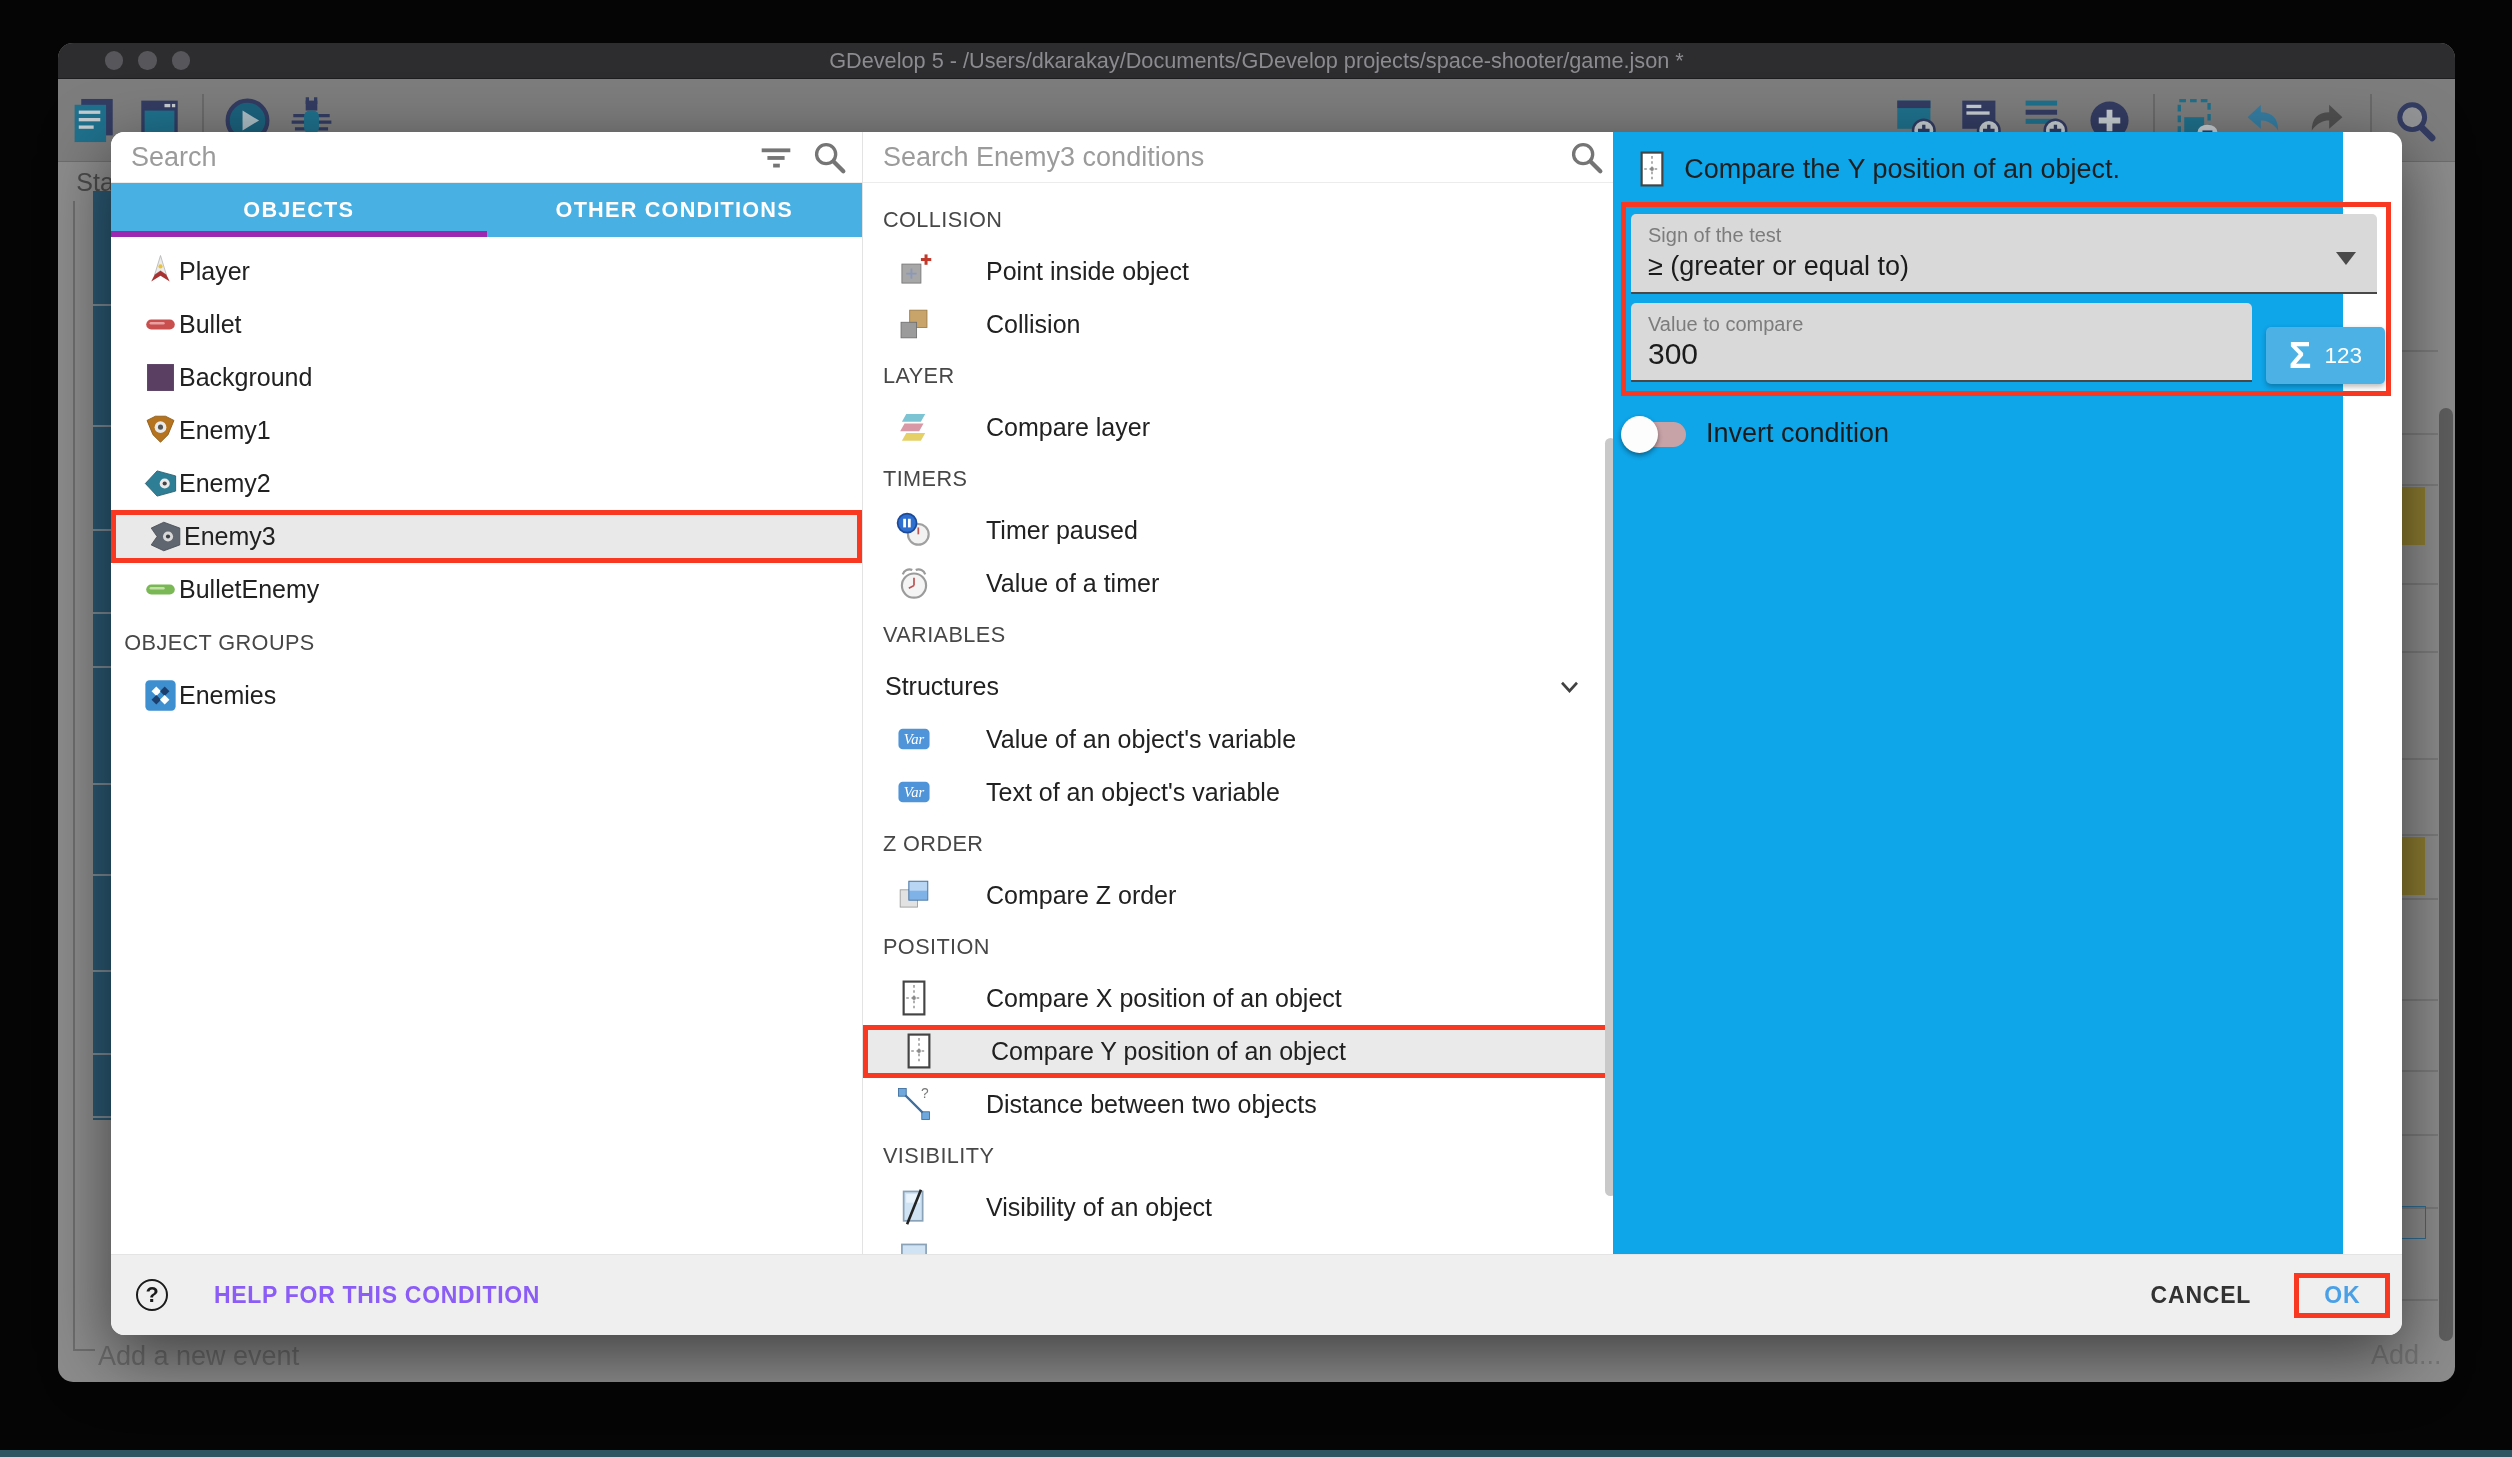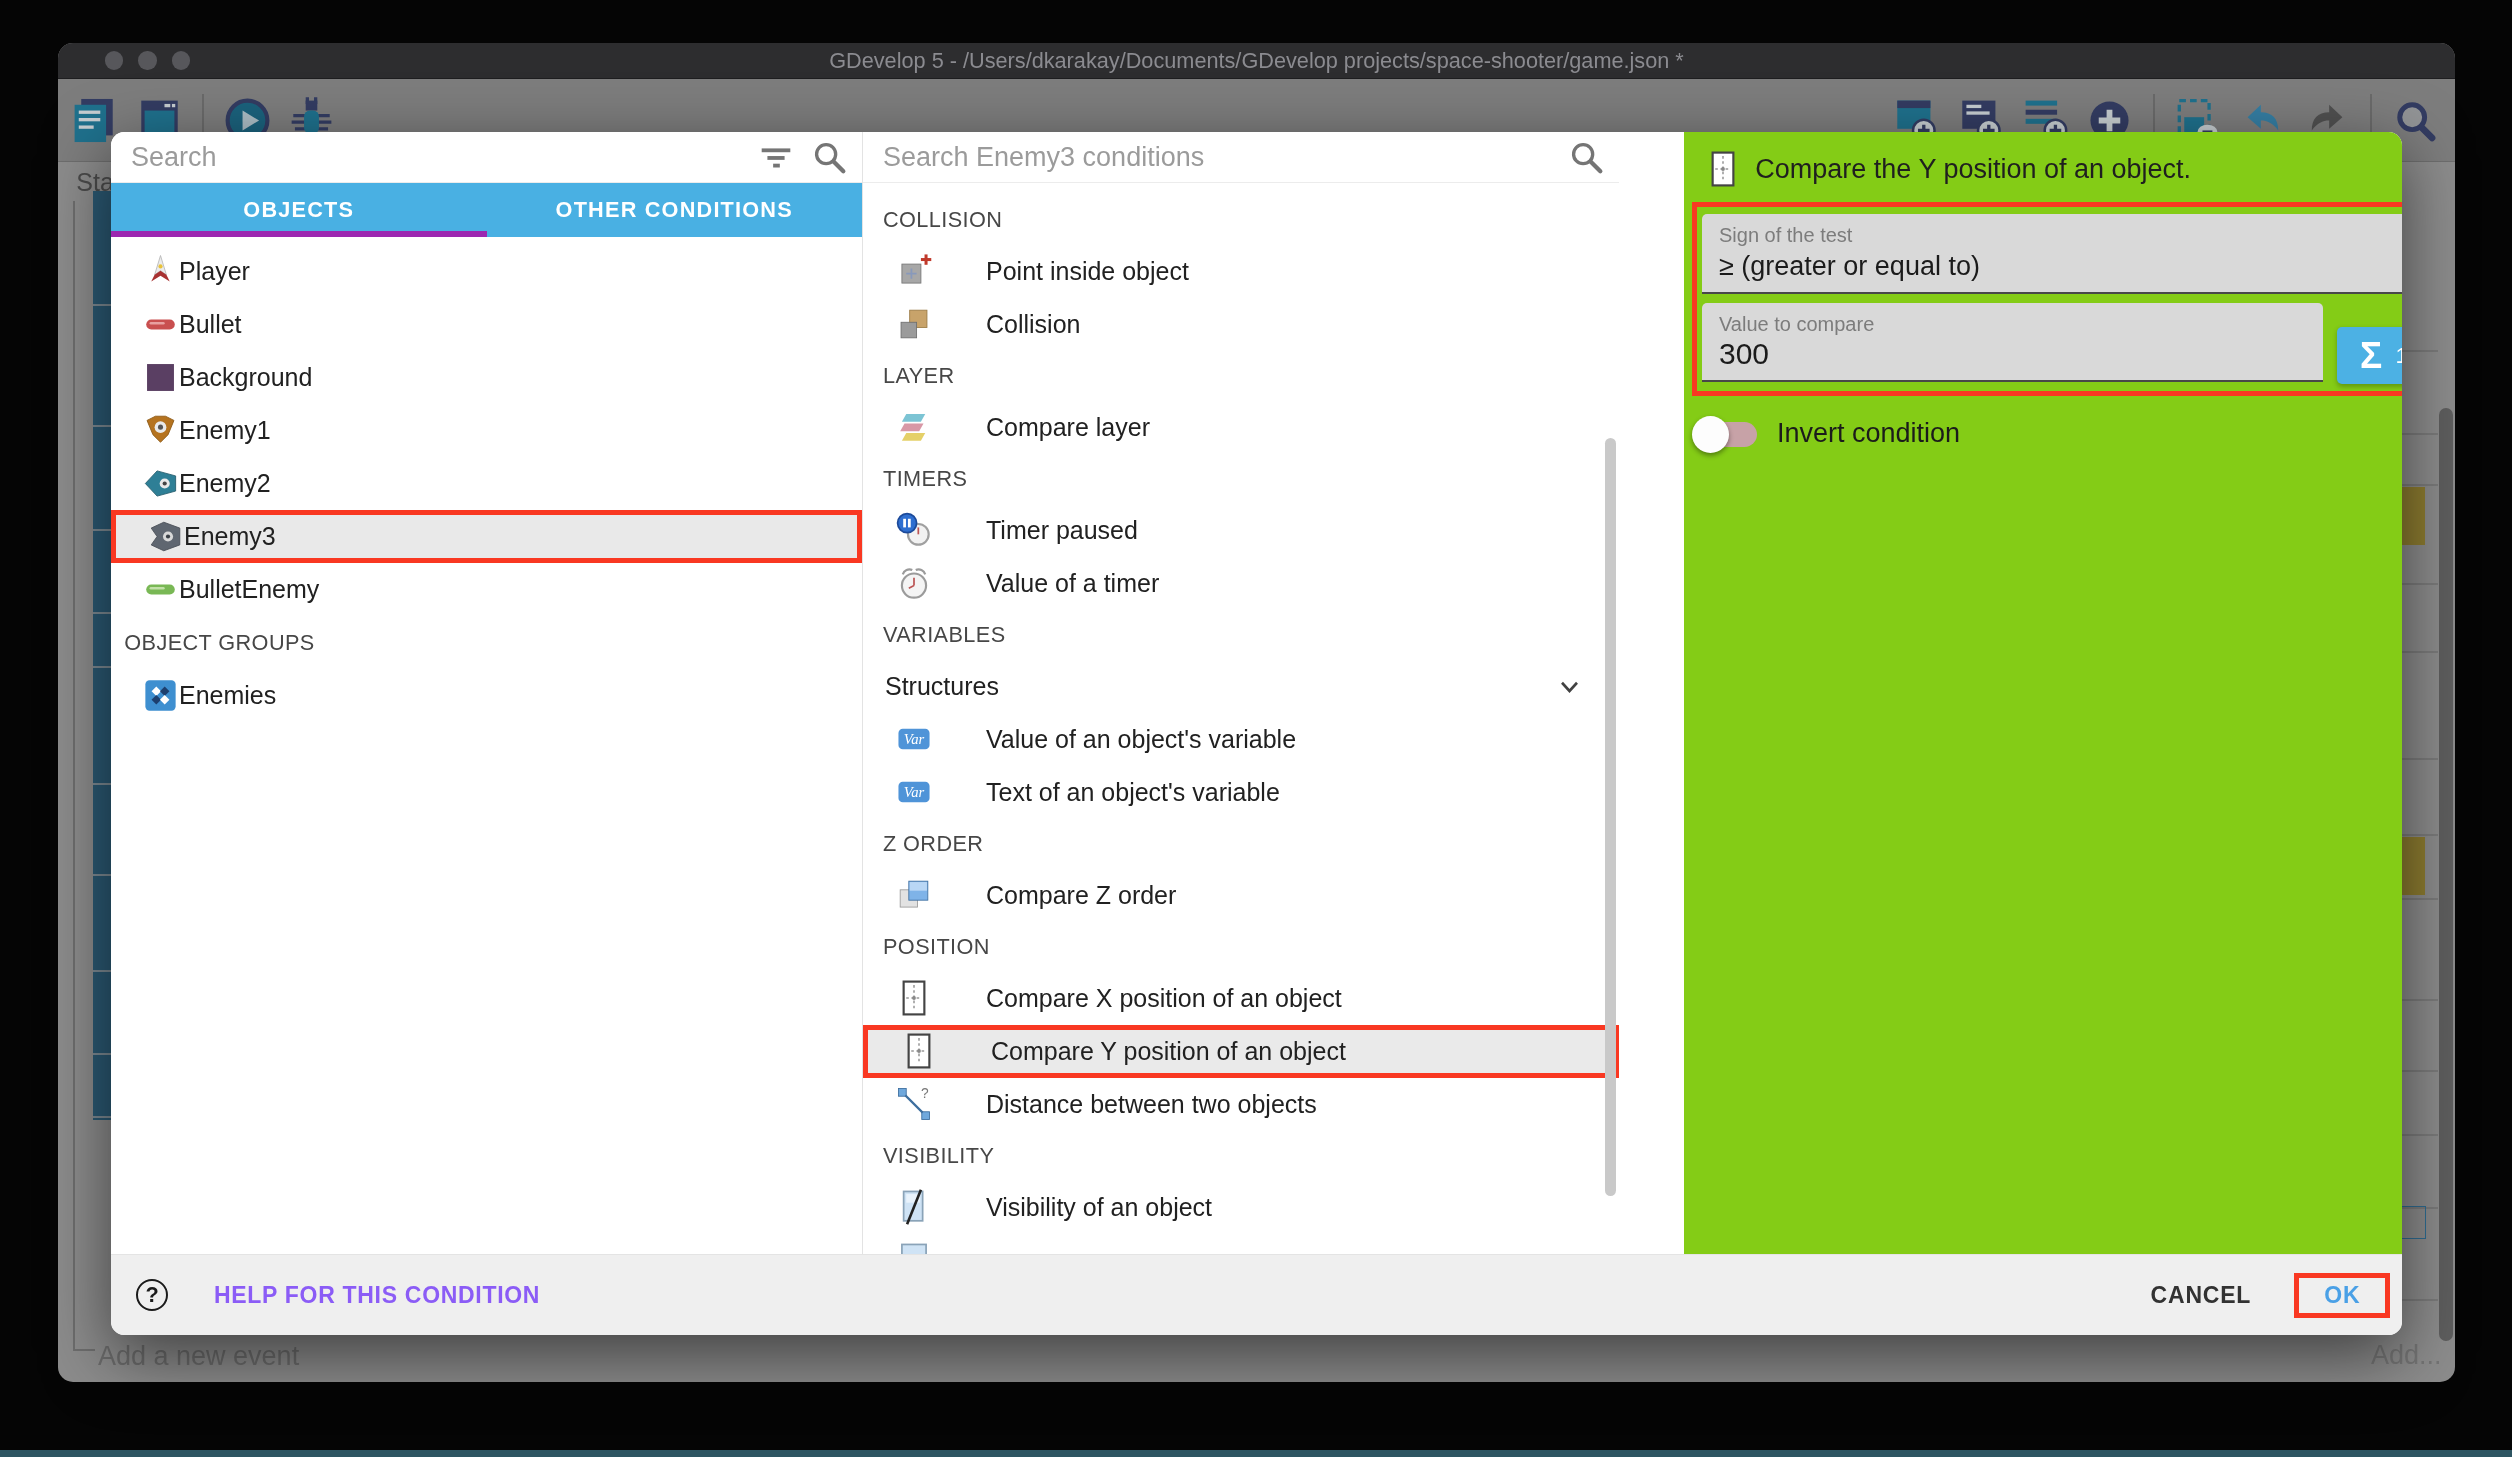--- a/index.html
+++ b/index.html
@@ -36,21 +36,21 @@
   .add-short-label { position:absolute; left:2313px; top:1297px; font-size:27px; color:#757575; }
 
   
   .dialog { position:absolute; left:111px; top:132px; width:2291px; height:1203px;
             border-radius:13.3px; overflow:hidden; box-shadow:0 20px 67px rgba(0,0,0,.55);
             background:#fff; }
   .dialog-body { position:absolute; left:0; top:0; width:100%; height:1122px; }
   .panel { position:absolute; top:0; height:1122px; background:#fff; }
   .panel.left { left:0; width:751px; }
   .panel.mid { left:751px; width:757px; border-left:0.8px solid #e3e3e3; }
-  .panel.right { left:1573px; width:730px; background:#84cc16; }
+  .panel.right { left:1502px; width:730px; background:#0ea5e9; }
 
   .searchrow { position:relative; height:51px; border-bottom:0.8px solid #ececec;
                display:flex; align-items:center; }
   .searchinput { flex:1; height:100%; border:none; outline:none; background:transparent;
                  font-size:27px; color:#8b5cf6; padding-left:20px;
                  font-family:"Liberation Sans","DejaVu Sans",sans-serif; }
   .searchinput::placeholder { color:#9b9b9b; }
   .sicon { width:42px; height:42px; margin-right:11.7px; flex:0 0 auto; }
 
   .tabs { position:relative; height:54px; background:var(--accent,#49b0e3); display:flex; }

